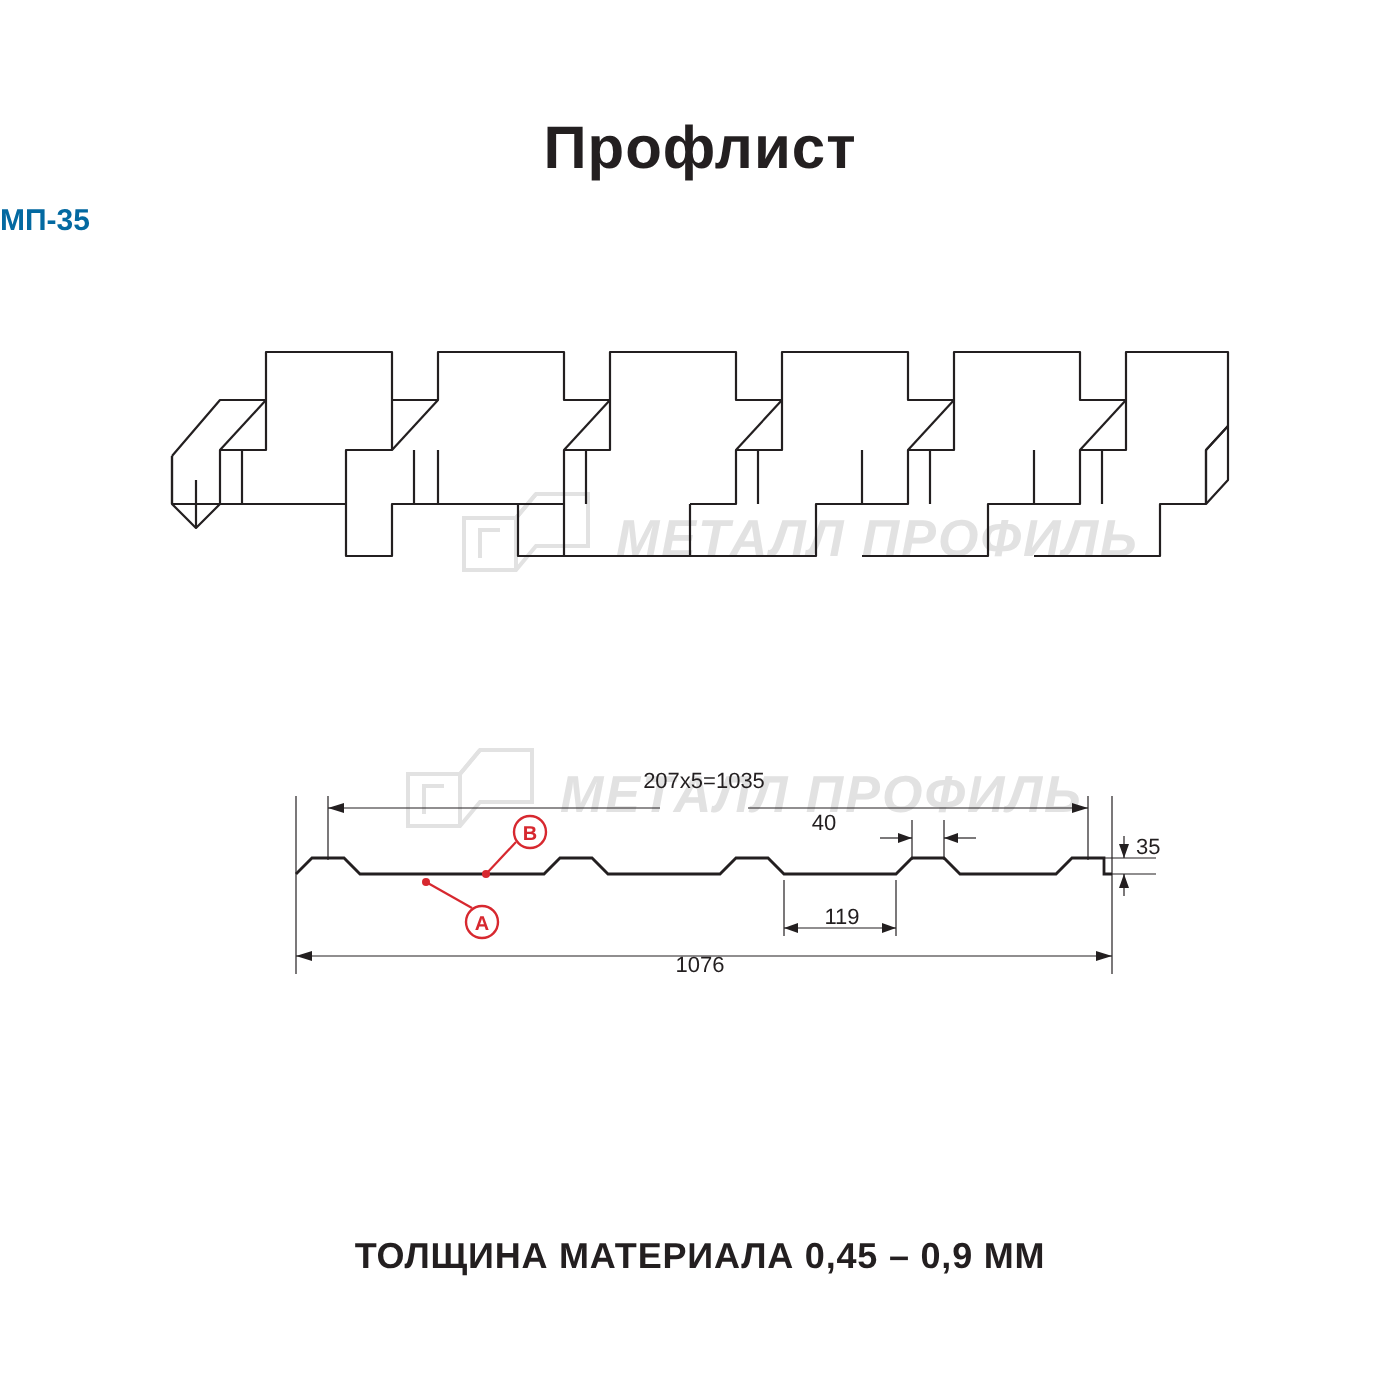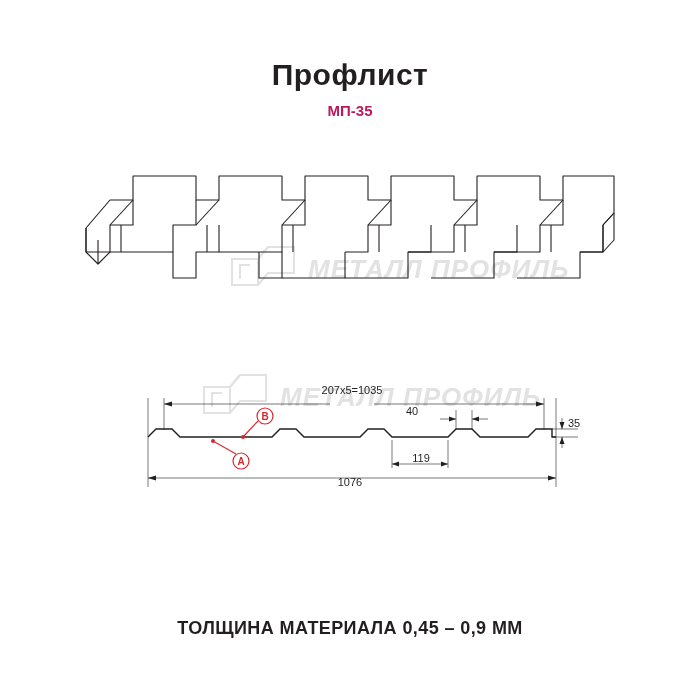--- a/index.html
+++ b/index.html
@@ -31,24 +31,23 @@
     font-size: 30px;
     font-weight: bold;
     letter-spacing: 0.5px;
     color: #231f20;
   }
   .subtitle {
     position: absolute;
     left: 0;
     top: 102px;
     width: 700px;
-    text-align: center;
     font-size: 15px;
     font-weight: bold;
-    color: #be185d;
+    color: #0369a1;
   }
   .footer-note {
     position: absolute;
     left: 0;
     top: 618px;
     width: 700px;
     text-align: center;
     font-size: 18px;
     font-weight: bold;
     letter-spacing: 0.4px;

